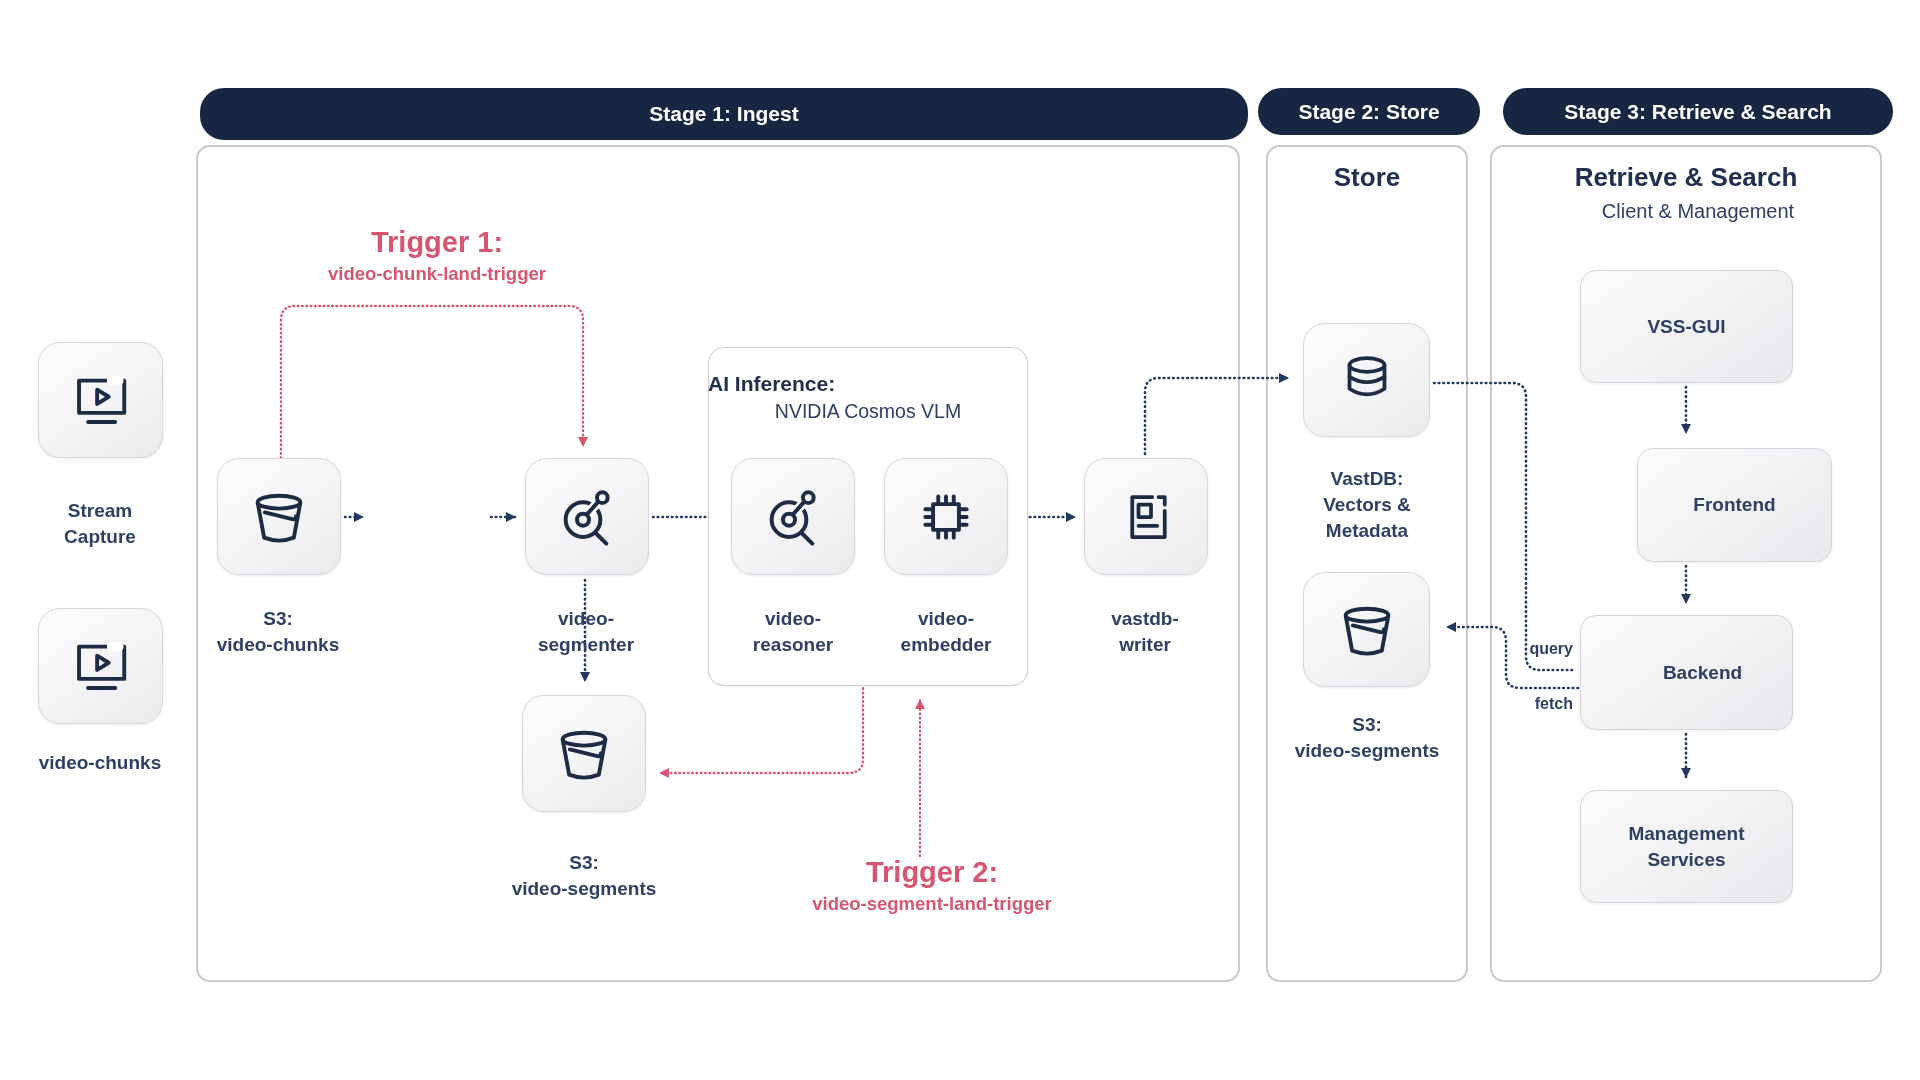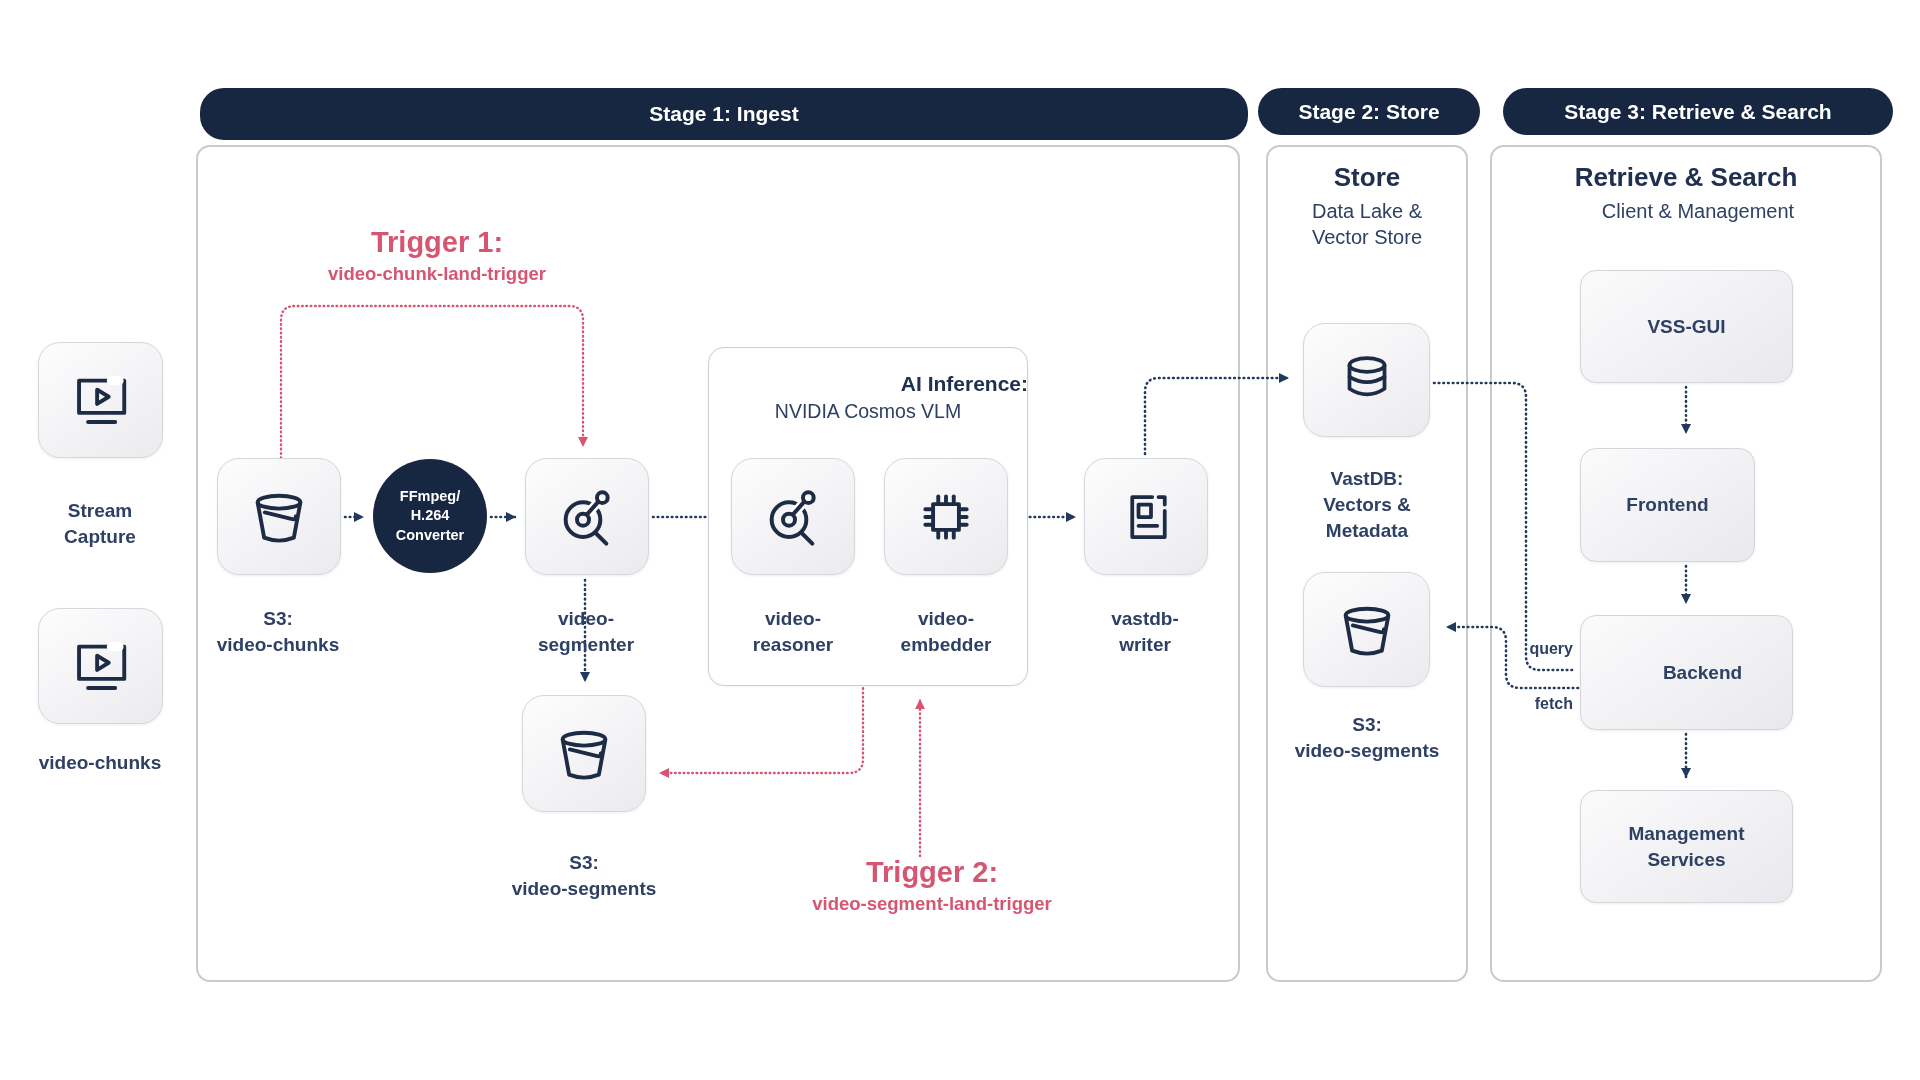--- a/index.html
+++ b/index.html
@@ -19,21 +19,21 @@
            box-shadow:0 1px 3px rgba(30,40,70,.08);
            display:flex;align-items:center;justify-content:center;z-index:3;}
   .icon{display:flex;align-items:center;justify-content:center;}
   .nlabel{position:absolute;text-align:center;color:var(--label);font-weight:bold;
           font-size:19px;line-height:1.38;white-space:pre-line;z-index:3;}
   .circlenode{position:absolute;background:var(--navy);border-radius:50%;color:#fff;
           display:flex;align-items:center;justify-content:center;text-align:center;
           font-size:14.5px;font-weight:bold;line-height:1.32;white-space:pre-line;z-index:3;}
   .aibox{position:absolute;background:#fff;border:1.5px solid #cdcdd5;border-radius:16px;
           box-shadow:0 1px 3px rgba(30,40,70,.05);z-index:2;}
-  .aititle{position:absolute;text-align:right;color:var(--heading);font-weight:bold;font-size:21px;z-index:3;}
+  .aititle{position:absolute;text-align:left;color:var(--heading);font-weight:bold;font-size:21px;z-index:3;}
   .aisub{position:absolute;text-align:center;color:var(--label);font-size:19.5px;z-index:3;}
   .stagetitle{position:absolute;text-align:center;color:var(--heading);font-weight:bold;font-size:26px;z-index:3;}
   .stagesub{position:absolute;text-align:center;color:var(--label);font-size:20px;line-height:1.32;white-space:pre-line;z-index:3;}
   .svcbox{position:absolute;border:1.5px solid #d4d4da;border-radius:16px;
           background:linear-gradient(145deg,#fbfbfc 0%,#e9e9ed 100%);
           box-shadow:0 1px 3px rgba(30,40,70,.08);
           display:flex;align-items:center;justify-content:center;text-align:center;
           color:var(--label);font-weight:bold;font-size:19px;line-height:1.35;white-space:pre-line;z-index:3;}
   .trigtitle{position:absolute;text-align:center;color:var(--pink);font-weight:bold;font-size:29px;z-index:3;}
   .trigsub{position:absolute;text-align:center;color:var(--pink);font-weight:bold;font-size:18.5px;z-index:3;}
@@ -123,23 +123,20 @@
       <svg width="62" height="62" viewBox="0 0 48 48">
         <ellipse class="ic" cx="24" cy="12.5" rx="16.5" ry="5"></ellipse>
         <path class="ic" d="M7.5 13 L12.5 40 Q24 44.5 35.5 40 L40.5 13"></path>
         <path class="ic" d="M13 20.5 L33.5 25.5 Q38 26.5 37 23.5"></path>
       </svg>
     </span>
   </div>
   <div class="nlabel" style="left:198px;top:606px;width:160px;">S3:
 video-chunks</div>
 
-  <div class="circlenode" style="left:373px;top:459px;width:114px;height:114px;">FFmpeg/
-H.264
-Converter</div>
 
   <div class="iconbox" style="left:525px;top:458px;width:124px;height:117px;">
     <span class="icon">
       <svg width="64" height="64" viewBox="0 0 48 48">
         <circle class="ic" cx="21" cy="26" r="13"></circle>
         <line class="ic-white" x1="25" y1="21" x2="33" y2="12"></line>
         <line class="ic" x1="24.5" y1="21.5" x2="32.5" y2="12.5"></line>
         <circle class="ic" cx="35.5" cy="9.5" r="4"></circle>
         <circle class="ic" cx="21" cy="26" r="4.5"></circle>
         <line class="ic" x1="30.5" y1="36" x2="38.5" y2="44"></line>
@@ -212,22 +209,20 @@
       </svg>
     </span>
   </div>
   <div class="nlabel" style="left:484px;top:850px;width:200px;">S3:
 video-segments</div>
 
   <div class="trigtitle" style="left:782px;top:856px;width:300px;">Trigger 2:</div>
   <div class="trigsub" style="left:782px;top:893px;width:300px;">video-segment-land-trigger</div>
 
   <div class="stagetitle" style="left:1266px;top:162px;width:202px;">Store</div>
-  <div class="stagesub" style="left:1266px;top:198px;width:202px;">Data Lake &amp;
-Vector Store</div>
 
   <div class="iconbox" style="left:1303px;top:323px;width:127px;height:114px;">
     <span class="icon">
       <svg width="60" height="60" viewBox="0 0 48 48">
         <ellipse class="ic" cx="24" cy="12" rx="14" ry="5.5"></ellipse>
         <path class="ic" d="M10 12 V31 Q24 40 38 31 V12"></path>
         <path class="ic" d="M10 21.5 Q24 30 38 21.5"></path>
       </svg>
     </span>
   </div>
@@ -244,21 +239,21 @@
       </svg>
     </span>
   </div>
   <div class="nlabel" style="left:1267px;top:712px;width:200px;">S3:
 video-segments</div>
 
   <div class="stagetitle" style="left:1490px;top:162px;width:392px;">Retrieve &amp; Search</div>
   <div class="stagesub" style="left:1490px;top:198px;width:416px;">Client &amp; Management</div>
 
   <div class="svcbox" style="left:1580px;top:270px;width:213px;height:113px;">VSS-GUI</div>
-  <div class="svcbox" style="left:1580px;top:448px;width:175px;height:114px;">Frontend</div>
+  <div class="svcbox" style="left:1637px;top:448px;width:195px;height:114px;">Frontend</div>
   <div class="svcbox" style="left:1580px;top:615px;width:213px;height:115px;padding-left:32px;">Backend</div>
   <div class="svcbox" style="left:1580px;top:790px;width:213px;height:113px;">Management
 Services</div>
 
   <div class="edgelabel" style="left:1495px;top:640px;width:78px;">query</div>
   <div class="edgelabel" style="left:1495px;top:695px;width:78px;">fetch</div>
 
 </div>
 
 </body></html>

